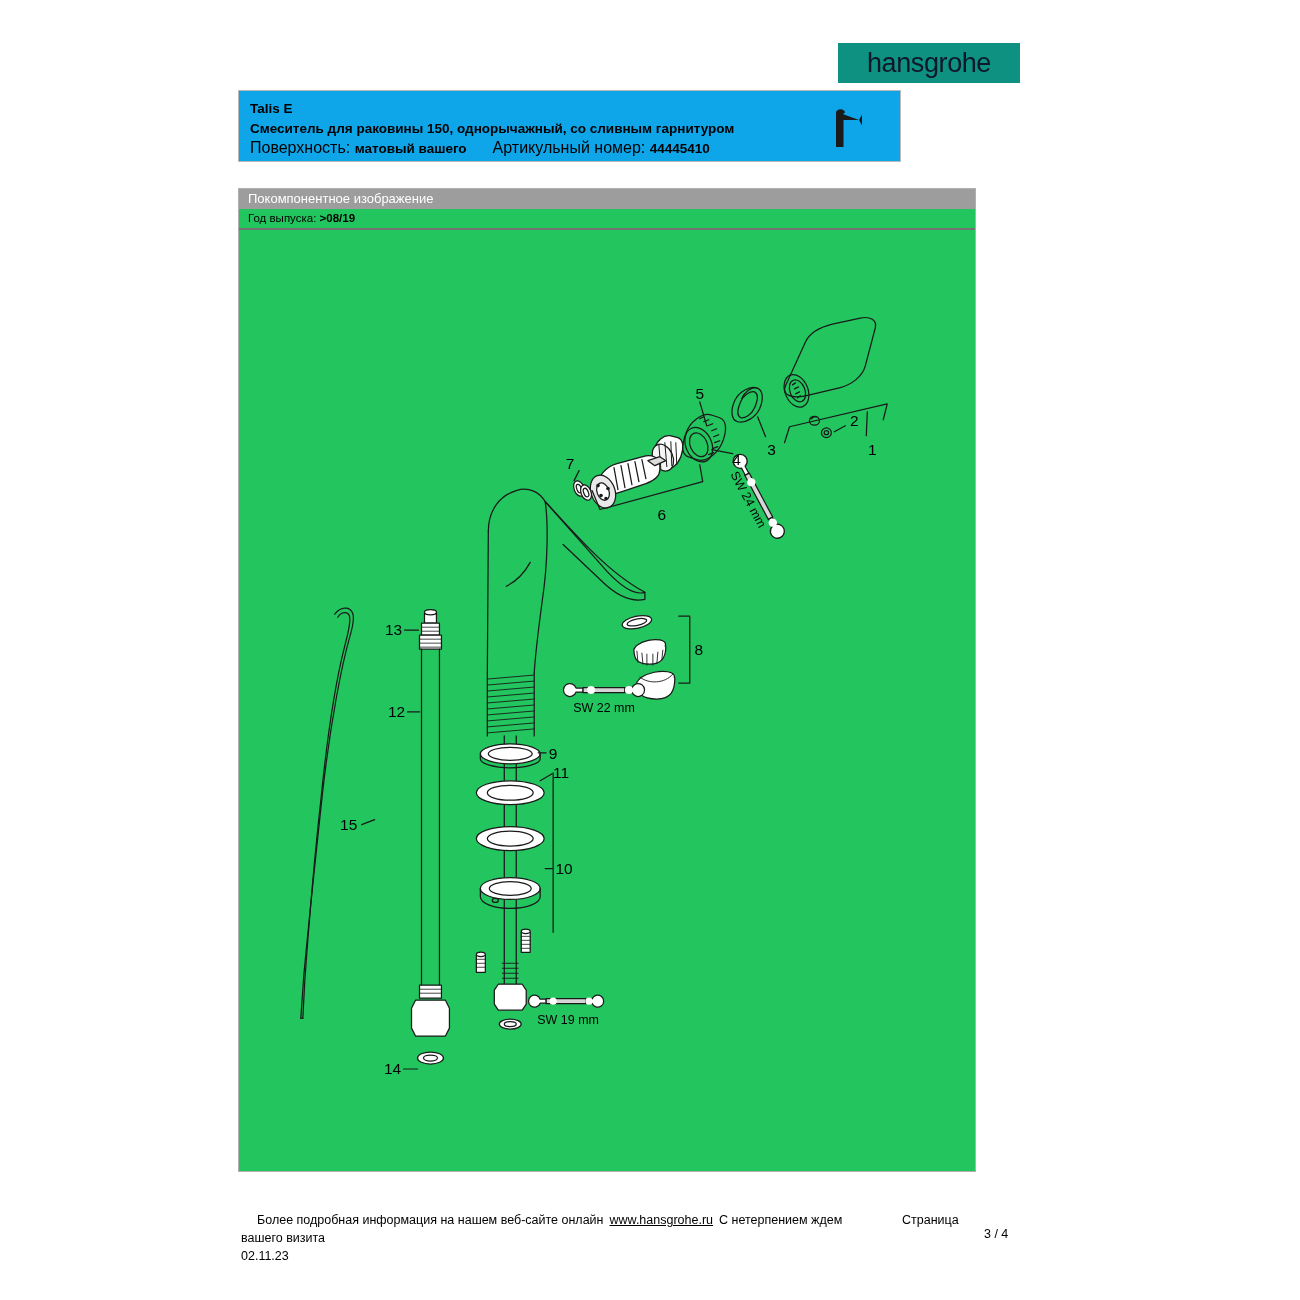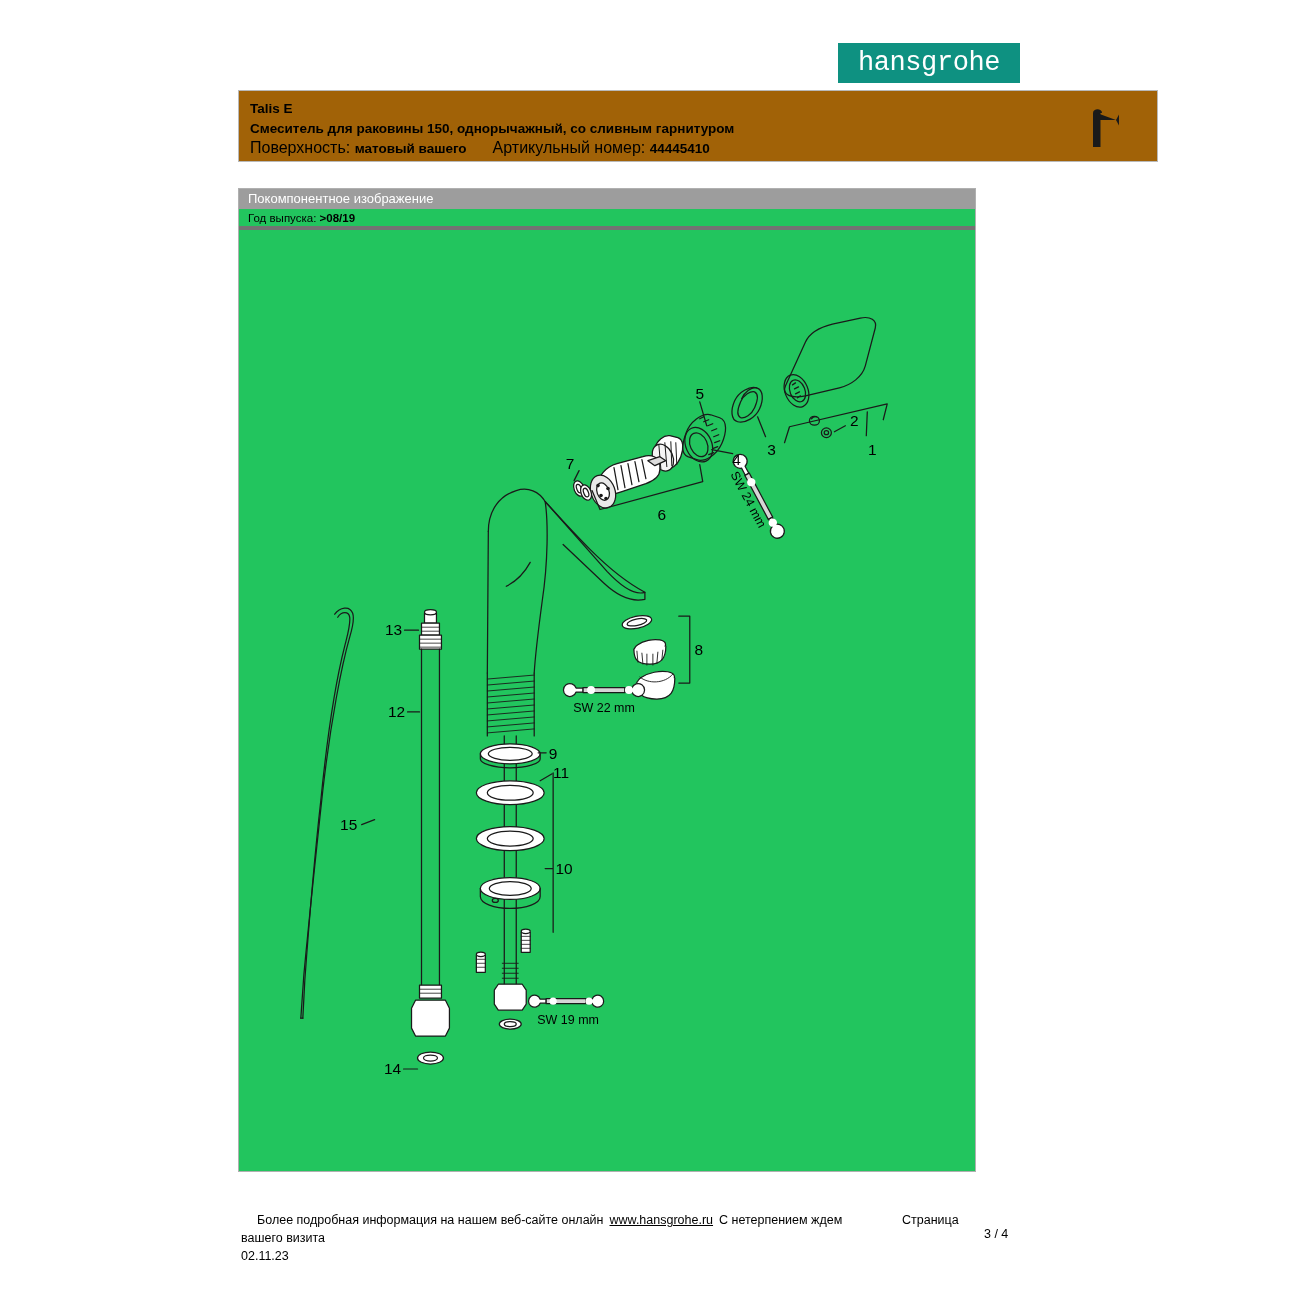--- a/index.html
+++ b/index.html
@@ -22,38 +22,38 @@
     left: 838px;
     top: 43px;
     width: 182px;
     height: 40px;
     background: #0e9181;
     display: flex;
     align-items: center;
     justify-content: center;
   }
   #logo-text {
-    color: #ffffff;
+    color: #0f172a;
     font-size: 27px;
     font-weight: 400;
     letter-spacing: -0.4px;
-    font-family: Liberation Mono, monospace;
+    font-family: Liberation Sans, sans-serif;
     text-align: right;
   }
 
   
   #title-box {
     position: absolute;
     left: 238px;
     top: 90px;
-    width: 920px;
+    width: 663px;
     height: 72px;
     border: 1px solid #b9b9b9;
     box-sizing: border-box;
-    background: #a16207;
+    background: #0ea5e9;
   }
   #title-lines {
     position: absolute;
     left: 11px;
     top: 7px;
   }
   .t-line { line-height: 19px; white-space: nowrap; }
   #t-model { font-size: 13.5px; font-weight: bold; }
   #t-desc  { font-size: 13.5px; font-weight: bold; }
   .t-label { font-size: 16px; font-weight: normal; }
@@ -96,21 +96,21 @@
     font-size: 13px;
     font-weight: normal;
     white-space: nowrap;
   }
   #year-row {
     position: absolute;
     left: 0;
     top: 20px;
     width: 100%;
     height: 21px;
-    border-bottom: 4px solid #737373;
+    border-bottom: 2px solid #737373;
     box-sizing: border-box;
   }
   #year-text {
     position: absolute;
     left: 9px;
     top: 3px;
     font-size: 11.5px;
     white-space: nowrap;
   }
   #year-text b { font-weight: bold; }

